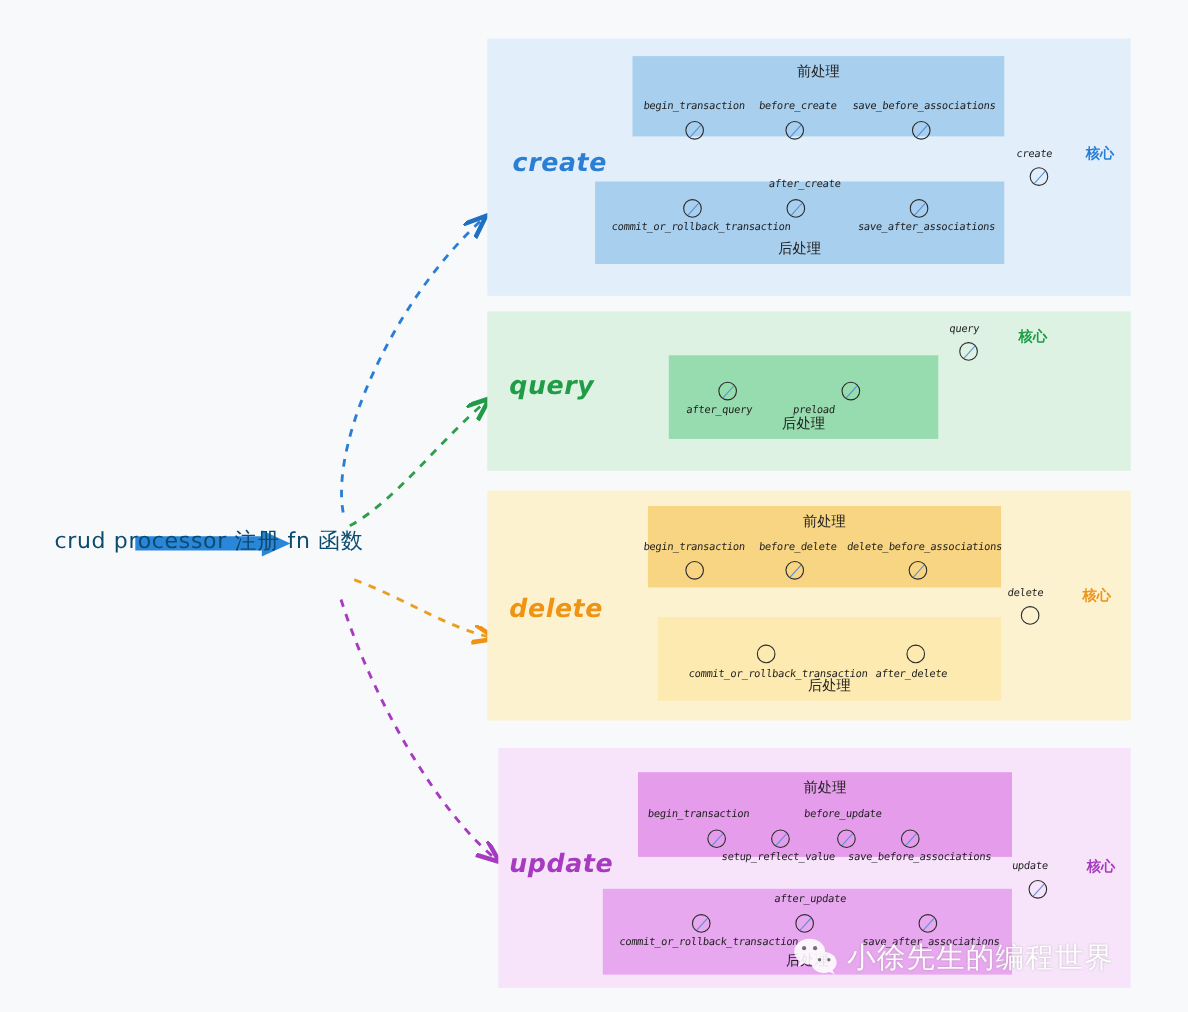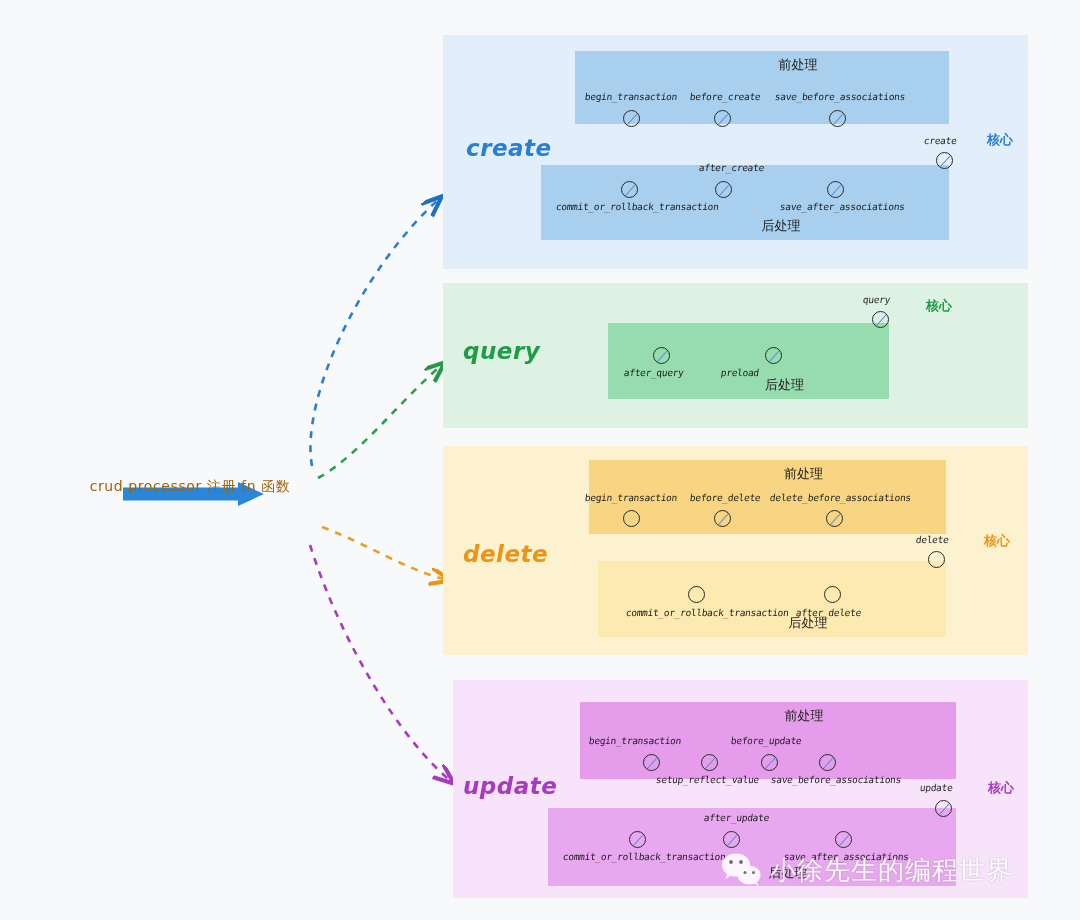--- a/index.html
+++ b/index.html
@@ -17,31 +17,31 @@
 
   
   .src-block{position:absolute;left:40px;top:440px;width:300px;text-align:center;}
   .src-title{
     font-family:"DejaVu Sans",sans-serif;
     font-size:19px;color:#1b1b1b;letter-spacing:.4px;white-space:nowrap;
   }
   .src-arrow{margin:9px auto 7px auto;width:148px;height:22px;position:relative;}
   .src-sub{
     font-family:"DejaVu Sans",sans-serif;
-    font-size:14px;color:#a16207;letter-spacing:.6px;white-space:nowrap;
+    font-size:20px;color:#0c4a6e;letter-spacing:.6px;white-space:nowrap;
   }
 
   
   .panel{position:absolute;}
   .panel .opname{
     position:absolute;
     font-family:"DejaVu Sans",sans-serif;
     font-style:italic;font-weight:bold;font-size:23px;letter-spacing:.5px;
   }
-  .inner{position:absolute;padding-left:36px;}
+  .inner{position:absolute;}
   .inner .phase{
     position:absolute;width:100%;text-align:center;
     font-family:"DejaVu Sans",sans-serif;font-size:13px;color:#222;
   }
   .node{
     position:absolute;width:17px;height:17px;border-radius:50%;
     box-sizing:border-box;border:1.6px solid #2a2a2a;
     background:transparent;overflow:hidden;
   }
   .node i{

